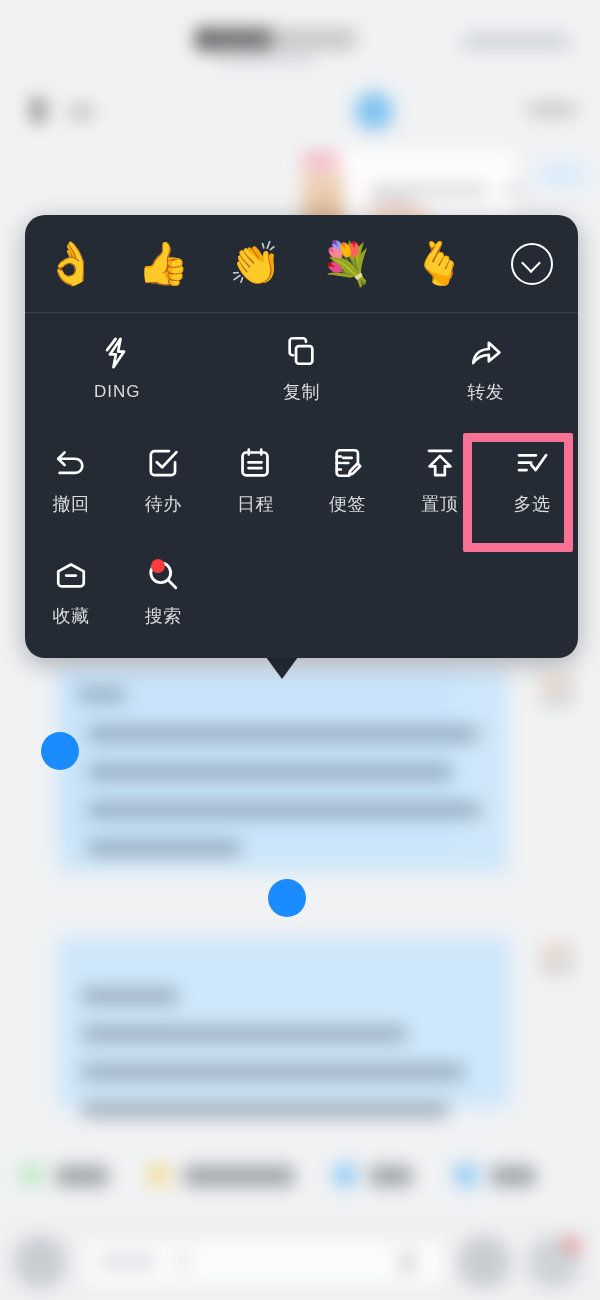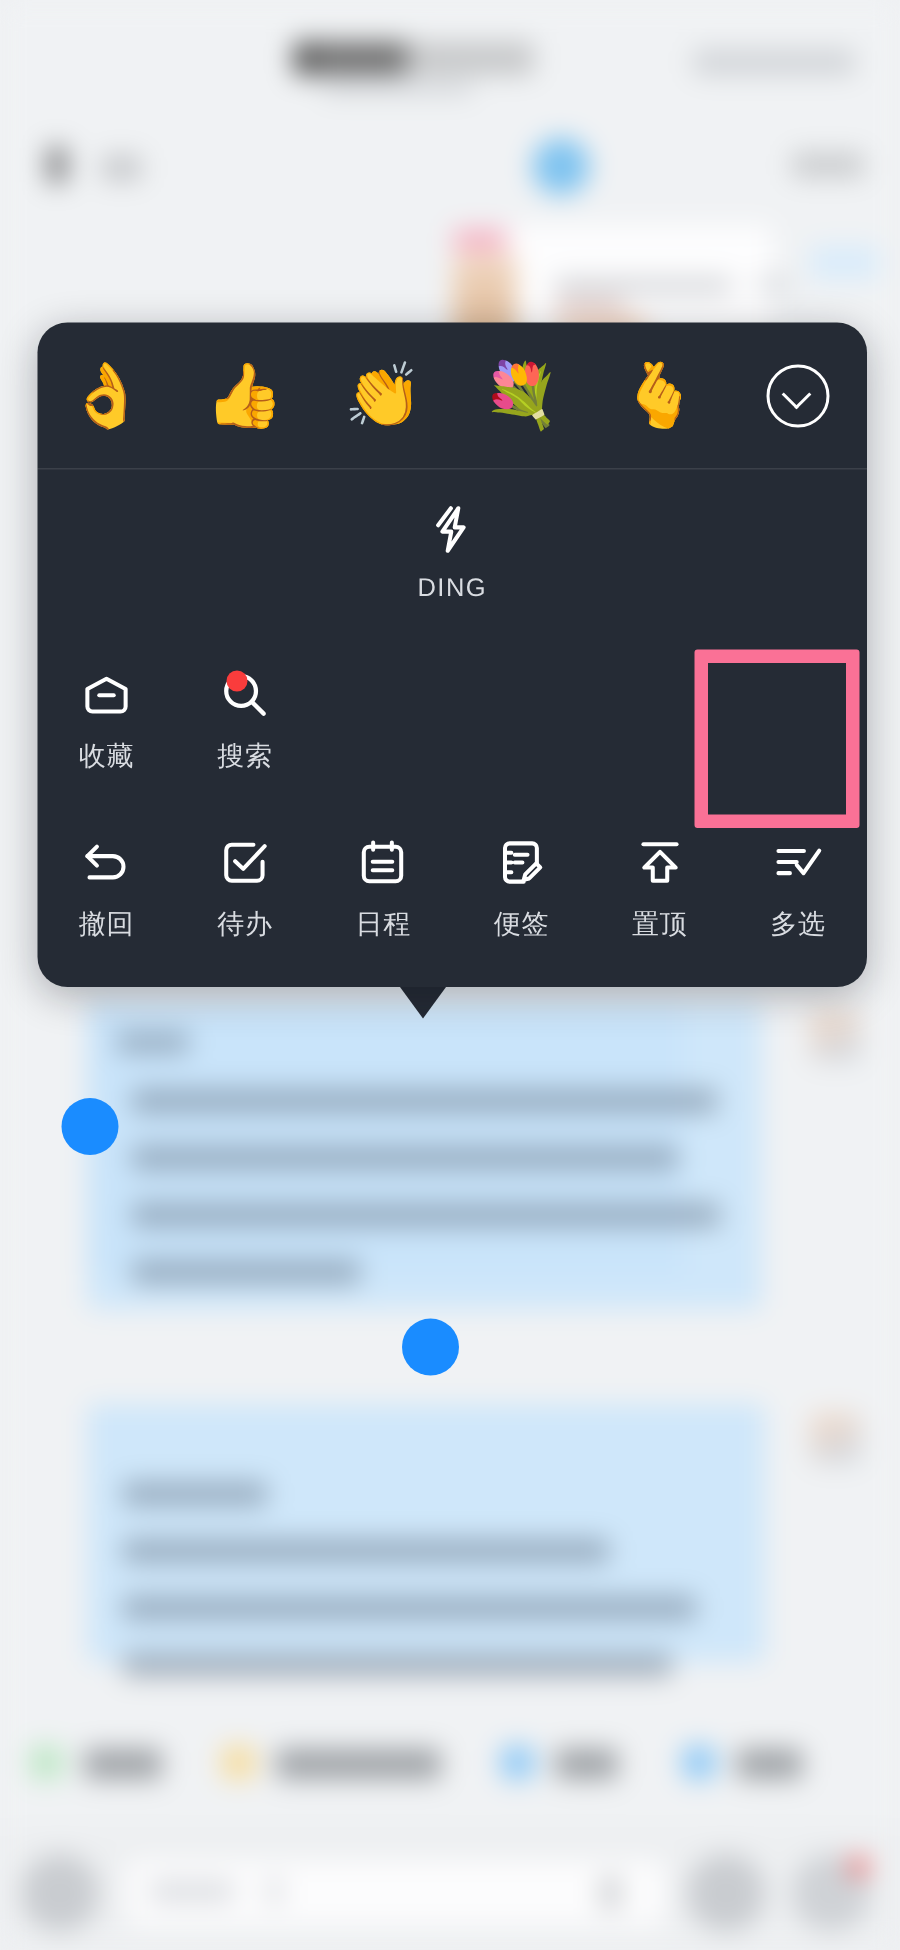--- a/index.html
+++ b/index.html
@@ -457,24 +457,107 @@
         <div class="menu-item ding">
           <div class="ic">
             <svg viewBox="0 0 24 24" fill="none" stroke="currentColor" stroke-width="1.9" stroke-linecap="round" stroke-linejoin="round">
               <path d="M14.5 2 7 13h4.2L9.5 22 17 11h-4.2z"></path>
               <path d="M11 2 5 10"></path>
             </svg>
           </div>
           <div class="lbl">DING</div>
         </div>
 
-
-
-
-
+        <div class="menu-item">
+          <div class="ic">
+            <svg viewBox="0 0 24 24" fill="none" stroke="currentColor" stroke-width="1.9" stroke-linecap="round" stroke-linejoin="round">
+              <rect x="8.5" y="8.5" width="11.5" height="12.5" rx="2"></rect>
+              <path d="M15.5 5.5V5a2 2 0 0 0-2-2H6a2 2 0 0 0-2 2v8a2 2 0 0 0 2 2h.5"></path>
+            </svg>
+          </div>
+          <div class="lbl">复制</div>
+        </div>
+
+
+        <div class="menu-item">
+          <div class="ic">
+            <svg viewBox="0 0 24 24" fill="none" stroke="currentColor" stroke-width="1.9" stroke-linecap="round" stroke-linejoin="round">
+              <path d="M3 20.5c.8-6.6 4.6-9.6 11-9.9V6.2L21.5 13 14 19.3v-4.6c-5 .1-8.2 1.7-11 5.8z"></path>
+            </svg>
+          </div>
+          <div class="lbl">转发</div>
+        </div>
+
+
+      </div>
+
+      <div class="menu-row">
+
+        <div class="menu-item">
+          <div class="ic">
+            <svg viewBox="0 0 24 24" fill="none" stroke="currentColor" stroke-width="1.9" stroke-linecap="round" stroke-linejoin="round">
+              <path d="M7.5 4.5 3 9l4.5 4.5"></path>
+              <path d="M3 9h12a5 5 0 0 1 0 10H4"></path>
+            </svg>
+          </div>
+          <div class="lbl">撤回</div>
+        </div>
+
+        <div class="menu-item">
+          <div class="ic">
+            <svg viewBox="0 0 24 24" fill="none" stroke="currentColor" stroke-width="1.9" stroke-linecap="round" stroke-linejoin="round">
+              <path d="M20.5 11.6V18a2.6 2.6 0 0 1-2.6 2.6H6A2.6 2.6 0 0 1 3.4 18V6.2A2.6 2.6 0 0 1 6 3.6h10.2"></path>
+              <path d="M7.6 11.4 11.4 15 21.5 4.3"></path>
+            </svg>
+          </div>
+          <div class="lbl">待办</div>
+        </div>
+
+        <div class="menu-item">
+          <div class="ic">
+            <svg viewBox="0 0 24 24" fill="none" stroke="currentColor" stroke-width="1.9" stroke-linecap="round" stroke-linejoin="round">
+              <rect x="3.2" y="4.6" width="17.6" height="16.2" rx="2.6"></rect>
+              <path d="M7.6 2.6v3.4M16.4 2.6v3.4"></path>
+              <path d="M7.4 11.6h9.2M7.4 15.6h9.2"></path>
+            </svg>
+          </div>
+          <div class="lbl">日程</div>
+        </div>
+
+        <div class="menu-item">
+          <div class="ic">
+            <svg viewBox="0 0 24 24" fill="none" stroke="currentColor" stroke-width="1.9" stroke-linecap="round" stroke-linejoin="round">
+              <path d="M19 12.4V5.2A2.2 2.2 0 0 0 16.8 3H6.2A2.2 2.2 0 0 0 4 5.2v13.6A2.2 2.2 0 0 0 6.2 21h6.6"></path>
+              <path d="M4 7.4h3M4 12h3M4 16.6h3"></path>
+              <path d="M8.6 8.4h6M8.6 12h3.6"></path>
+              <path d="M20.6 14.3 15.4 19.5l-2.6.7.7-2.6 5.2-5.2z"></path>
+            </svg>
+          </div>
+          <div class="lbl">便签</div>
+        </div>
+
+        <div class="menu-item">
+          <div class="ic">
+            <svg viewBox="0 0 24 24" fill="none" stroke="currentColor" stroke-width="1.9" stroke-linecap="round" stroke-linejoin="round">
+              <path d="M4.2 3.4h15.6"></path>
+              <path d="M12 7 4.6 14.4h4v6.2h6.8v-6.2h4z"></path>
+            </svg>
+          </div>
+          <div class="lbl">置顶</div>
+        </div>
+
+        <div class="menu-item">
+          <div class="ic">
+            <svg viewBox="0 0 24 24" fill="none" stroke="currentColor" stroke-width="1.9" stroke-linecap="round" stroke-linejoin="round">
+              <path d="M2.8 6.6h12M2.8 11.8h8.6M2.8 17h5.4"></path>
+              <path d="M11.4 13.2 14.6 17 22 6.4"></path>
+            </svg>
+          </div>
+          <div class="lbl">多选</div>
+        </div>
       </div>
 
       <div class="menu-row">
 
         <div class="menu-item">
           <div class="ic">
             <svg viewBox="0 0 24 24" fill="none" stroke="currentColor" stroke-width="1.9" stroke-linecap="round" stroke-linejoin="round">
               <path d="M3 9.4 12 4.6l9 4.8v8.2A2.4 2.4 0 0 1 18.6 20H5.4A2.4 2.4 0 0 1 3 17.6z"></path>
               <path d="M8.6 12.4h6.8"></path>
             </svg>
@@ -492,84 +575,18 @@
           <div class="badge-dot"></div>
           <div class="lbl">搜索</div>
         </div>
 
         <div class="menu-item empty"></div>
         <div class="menu-item empty"></div>
         <div class="menu-item empty"></div>
         <div class="menu-item empty"></div>
       </div>
 
-      <div class="menu-row">
-
-        <div class="menu-item">
-          <div class="ic">
-            <svg viewBox="0 0 24 24" fill="none" stroke="currentColor" stroke-width="1.9" stroke-linecap="round" stroke-linejoin="round">
-              <path d="M7.5 4.5 3 9l4.5 4.5"></path>
-              <path d="M3 9h12a5 5 0 0 1 0 10H4"></path>
-            </svg>
-          </div>
-          <div class="lbl">撤回</div>
-        </div>
-
-        <div class="menu-item">
-          <div class="ic">
-            <svg viewBox="0 0 24 24" fill="none" stroke="currentColor" stroke-width="1.9" stroke-linecap="round" stroke-linejoin="round">
-              <path d="M20.5 11.6V18a2.6 2.6 0 0 1-2.6 2.6H6A2.6 2.6 0 0 1 3.4 18V6.2A2.6 2.6 0 0 1 6 3.6h10.2"></path>
-              <path d="M7.6 11.4 11.4 15 21.5 4.3"></path>
-            </svg>
-          </div>
-          <div class="lbl">待办</div>
-        </div>
-
-        <div class="menu-item">
-          <div class="ic">
-            <svg viewBox="0 0 24 24" fill="none" stroke="currentColor" stroke-width="1.9" stroke-linecap="round" stroke-linejoin="round">
-              <rect x="3.2" y="4.6" width="17.6" height="16.2" rx="2.6"></rect>
-              <path d="M7.6 2.6v3.4M16.4 2.6v3.4"></path>
-              <path d="M7.4 11.6h9.2M7.4 15.6h9.2"></path>
-            </svg>
-          </div>
-          <div class="lbl">日程</div>
-        </div>
-
-        <div class="menu-item">
-          <div class="ic">
-            <svg viewBox="0 0 24 24" fill="none" stroke="currentColor" stroke-width="1.9" stroke-linecap="round" stroke-linejoin="round">
-              <path d="M19 12.4V5.2A2.2 2.2 0 0 0 16.8 3H6.2A2.2 2.2 0 0 0 4 5.2v13.6A2.2 2.2 0 0 0 6.2 21h6.6"></path>
-              <path d="M4 7.4h3M4 12h3M4 16.6h3"></path>
-              <path d="M8.6 8.4h6M8.6 12h3.6"></path>
-              <path d="M20.6 14.3 15.4 19.5l-2.6.7.7-2.6 5.2-5.2z"></path>
-            </svg>
-          </div>
-          <div class="lbl">便签</div>
-        </div>
-
-        <div class="menu-item">
-          <div class="ic">
-            <svg viewBox="0 0 24 24" fill="none" stroke="currentColor" stroke-width="1.9" stroke-linecap="round" stroke-linejoin="round">
-              <path d="M4.2 3.4h15.6"></path>
-              <path d="M12 7 4.6 14.4h4v6.2h6.8v-6.2h4z"></path>
-            </svg>
-          </div>
-          <div class="lbl">置顶</div>
-        </div>
-
-        <div class="menu-item">
-          <div class="ic">
-            <svg viewBox="0 0 24 24" fill="none" stroke="currentColor" stroke-width="1.9" stroke-linecap="round" stroke-linejoin="round">
-              <path d="M2.8 6.6h12M2.8 11.8h8.6M2.8 17h5.4"></path>
-              <path d="M11.4 13.2 14.6 17 22 6.4"></path>
-            </svg>
-          </div>
-          <div class="lbl">多选</div>
-        </div>
-      </div>
-
     </div>
   </div>
 
   <div class="highlight-box"></div>
 
 </div>
 
 </body></html>

